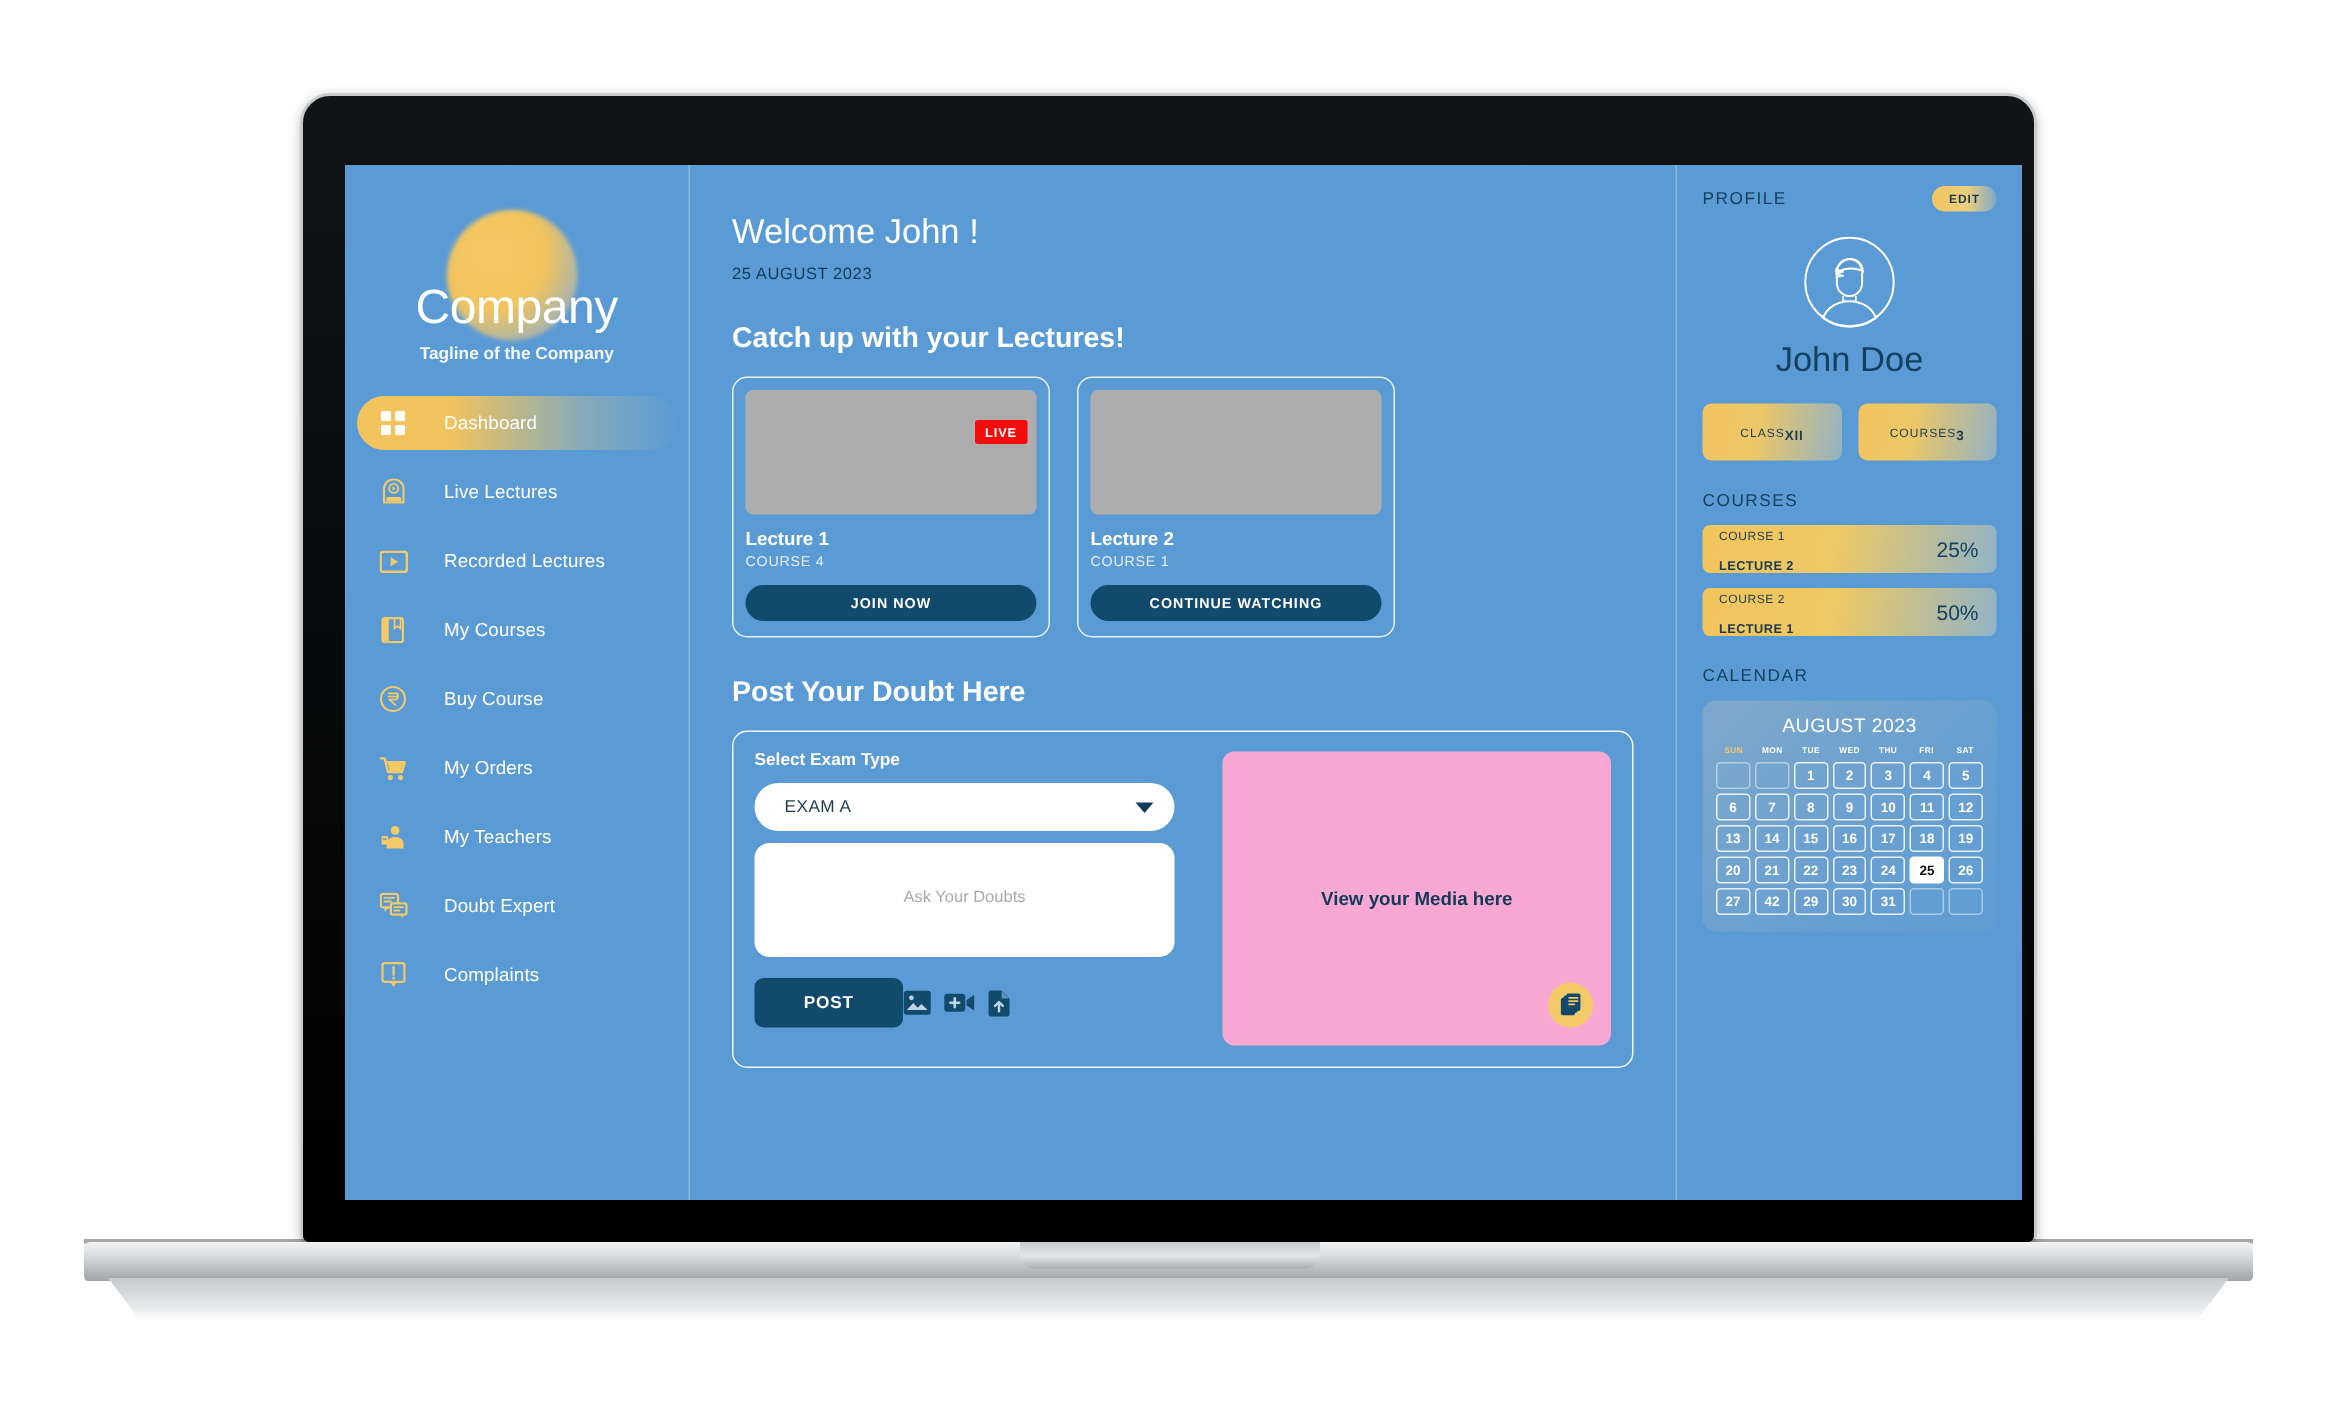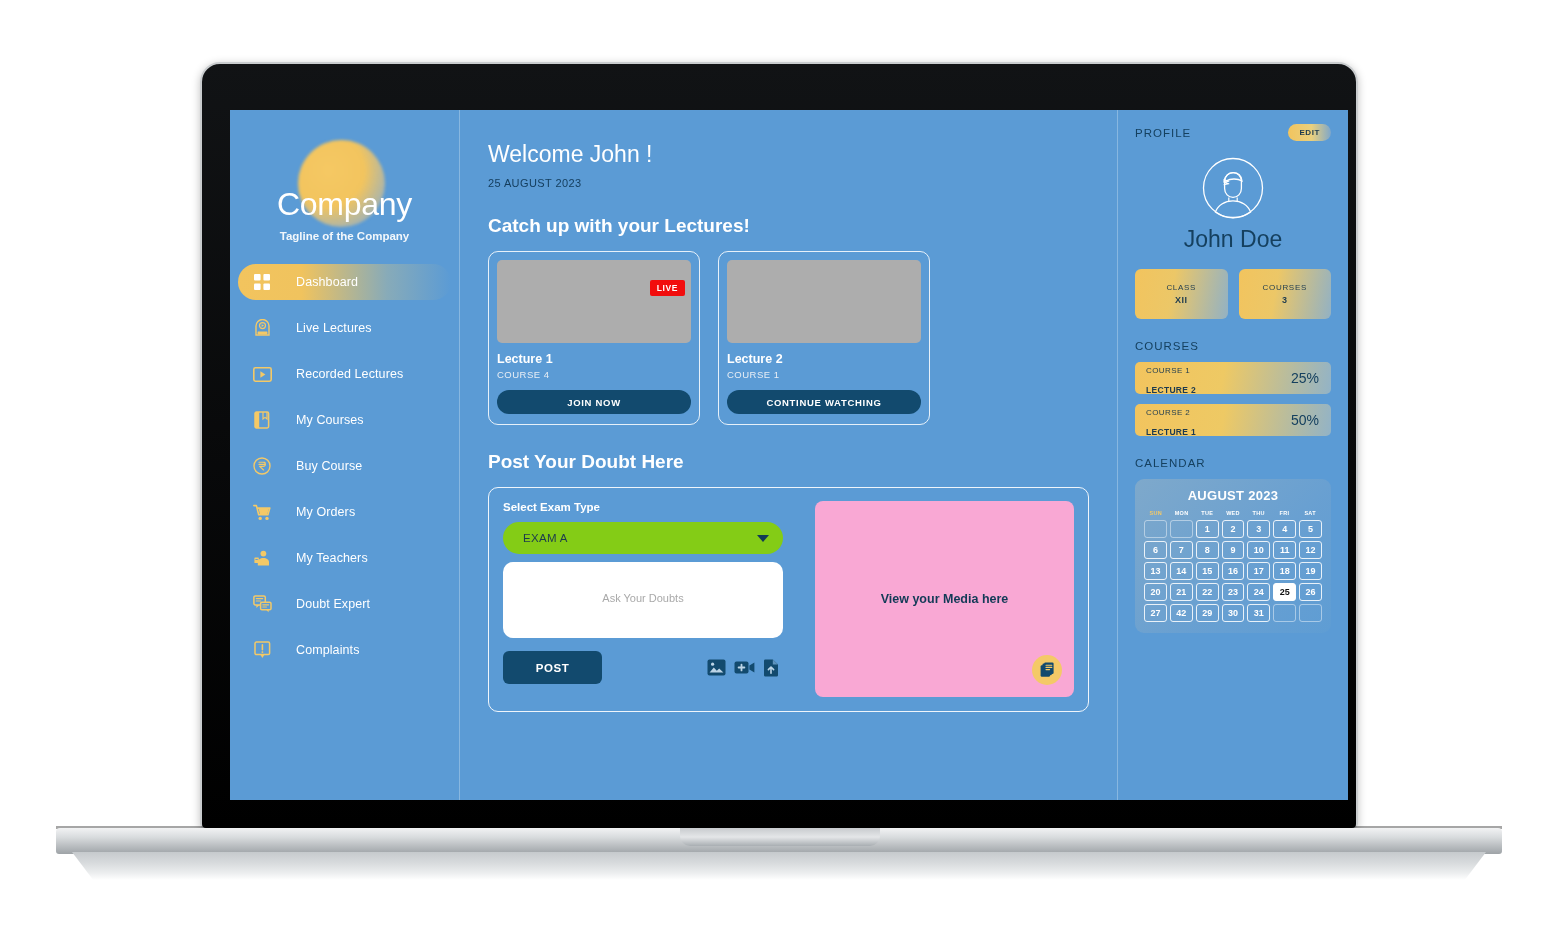--- a/index.html
+++ b/index.html
@@ -151,35 +151,35 @@
     margin-top: 12px;
     border: 1.5px solid rgba(255,255,255,0.9);
     border-radius: 10px;
     padding: 13px 14px 14px 14px;
     display: flex; gap: 32px;
   }
   .doubt-left { width: 280px; flex: 0 0 280px; }
   .doubt-label { font-size: 11.5px; font-weight: 600; color: #ffffff; }
   .exam-select {
     margin-top: 9px; height: 32px; width: 100%;
-    background: #84cc16; border-radius: 16px;
+    background: #ffffff; border-radius: 16px;
     display: flex; align-items: center; justify-content: space-between;
     padding: 0 14px 0 20px; cursor: pointer; text-align: right;
   }
   .exam-select-value { font-size: 11.5px; color: #1d3a4e; letter-spacing: 0.3px; }
   .caret { width: 0; height: 0; border-left: 6px solid transparent; border-right: 6px solid transparent; border-top: 7px solid #123a56; }
   .doubt-textarea {
     margin-top: 8px; width: 100%; height: 76px;
     background: #ffffff; border: none; border-radius: 10px;
     resize: none; outline: none;
     font-family: inherit; font-size: 11px; color: #333;
     text-align: center; padding-top: 30px;
   }
   .doubt-textarea::placeholder { color: #a9a9a9; }
-  .doubt-actions { margin-top: 9px; display: flex; align-items: center; justify-content: space-between; }
+  .doubt-actions { margin-top: 9px; display: flex; align-items: center; }
   .post-btn {
     width: 99px; height: 33px; background: #124a6e; border: none; border-radius: 6px;
     color: #ffffff; font-size: 11.5px; font-weight: 600; letter-spacing: 0.5px;
     cursor: pointer; font-family: inherit;
   }
   .attach-icons { display: flex; gap: 8px; align-items: center; margin-right: 4px; }
   .attach-icons svg { display: block; cursor: pointer; }
 
   .doubt-right {
     flex: 1 1 auto; background: #f9a8d4; border-radius: 8px;
@@ -202,23 +202,23 @@
   .edit-chip {
     background: linear-gradient(90deg, #f2c45e 0%, #ead07d 55%, rgba(150,175,195,0.6) 100%);
     color: #1d3a4e; font-size: 8px; font-weight: 600; letter-spacing: 0.6px;
     padding: 4px 11px; border-radius: 9px; cursor: pointer;
   }
   .avatar-wrap { margin-top: 16px; display: flex; justify-content: center; }
   .profile-name { margin-top: 7px; text-align: center; font-size: 23px; color: #15405f; font-weight: 400; }
 
   .stat-row { margin-top: 16px; display: flex; gap: 11px; }
   .stat-box {
-    flex: 1 1 0; height: 50px; border-radius: 6px;
+    flex: 1 1 0; height: 38px; border-radius: 6px;
     background: linear-gradient(100deg, #f2c45e 0%, #ecc767 40%, rgba(165,185,190,0.75) 100%);
-    display: flex; flex-direction: column; align-items: center; justify-content: center;
+    display: flex; flex-direction: row; align-items: center; justify-content: center;
   }
   .stat-label { font-size: 8px; color: #1d3a4e; letter-spacing: 0.7px; }
   .stat-value { margin-top: 3px; font-size: 9px; color: #1d3a4e; font-weight: 700; letter-spacing: 0.5px; }
 
   .rp-section-title { margin-top: 21px; font-size: 11.5px; color: #15405f; letter-spacing: 1px; font-weight: 500; }
 
   .course-item {
     margin-top: 10px; height: 32px; border-radius: 5px;
     background: linear-gradient(100deg, #f2c45e 0%, #eec964 45%, rgba(160,185,195,0.8) 100%);
     display: flex; align-items: center; justify-content: space-between;
@@ -228,21 +228,21 @@
   .course-name { font-size: 8px; color: #1d3a4e; letter-spacing: 0.4px; }
   .course-lecture { font-size: 8.5px; color: #1d3a4e; font-weight: 700; letter-spacing: 0.3px; }
   .course-pct { font-size: 14px; color: #15405f; font-weight: 400; }
 
   
   #calendar {
     margin-top: 10px;
     background: linear-gradient(135deg, rgba(155,180,195,0.55) 0%, rgba(120,165,205,0.45) 60%, rgba(100,160,210,0.4) 100%);
     border-radius: 9px; padding: 9px 9px 11px 9px;
   }
-  .cal-title { text-align: center; font-size: 13px; font-weight: 700; color: #ffffff; letter-spacing: 0.3px; }
+  .cal-title { text-align: center; font-size: 13px; font-weight: 400; color: #ffffff; letter-spacing: 0.3px; }
   .cal-dow { margin-top: 7px; display: grid; grid-template-columns: repeat(7, 1fr); gap: 2px; }
   .cal-dow div { text-align: center; font-size: 5.5px; font-weight: 700; color: #ffffff; letter-spacing: 0.3px; }
   .cal-dow div:first-child { color: #f4c967; }
   .cal-grid { margin-top: 4px; display: grid; grid-template-columns: repeat(7, 1fr); gap: 3px; }
   .cal-cell {
     height: 18px; border: 1px solid rgba(255,255,255,0.85); border-radius: 3px;
     display: flex; align-items: center; justify-content: center;
     font-size: 9px; font-weight: 700; color: #ffffff;
     cursor: pointer;
   }

